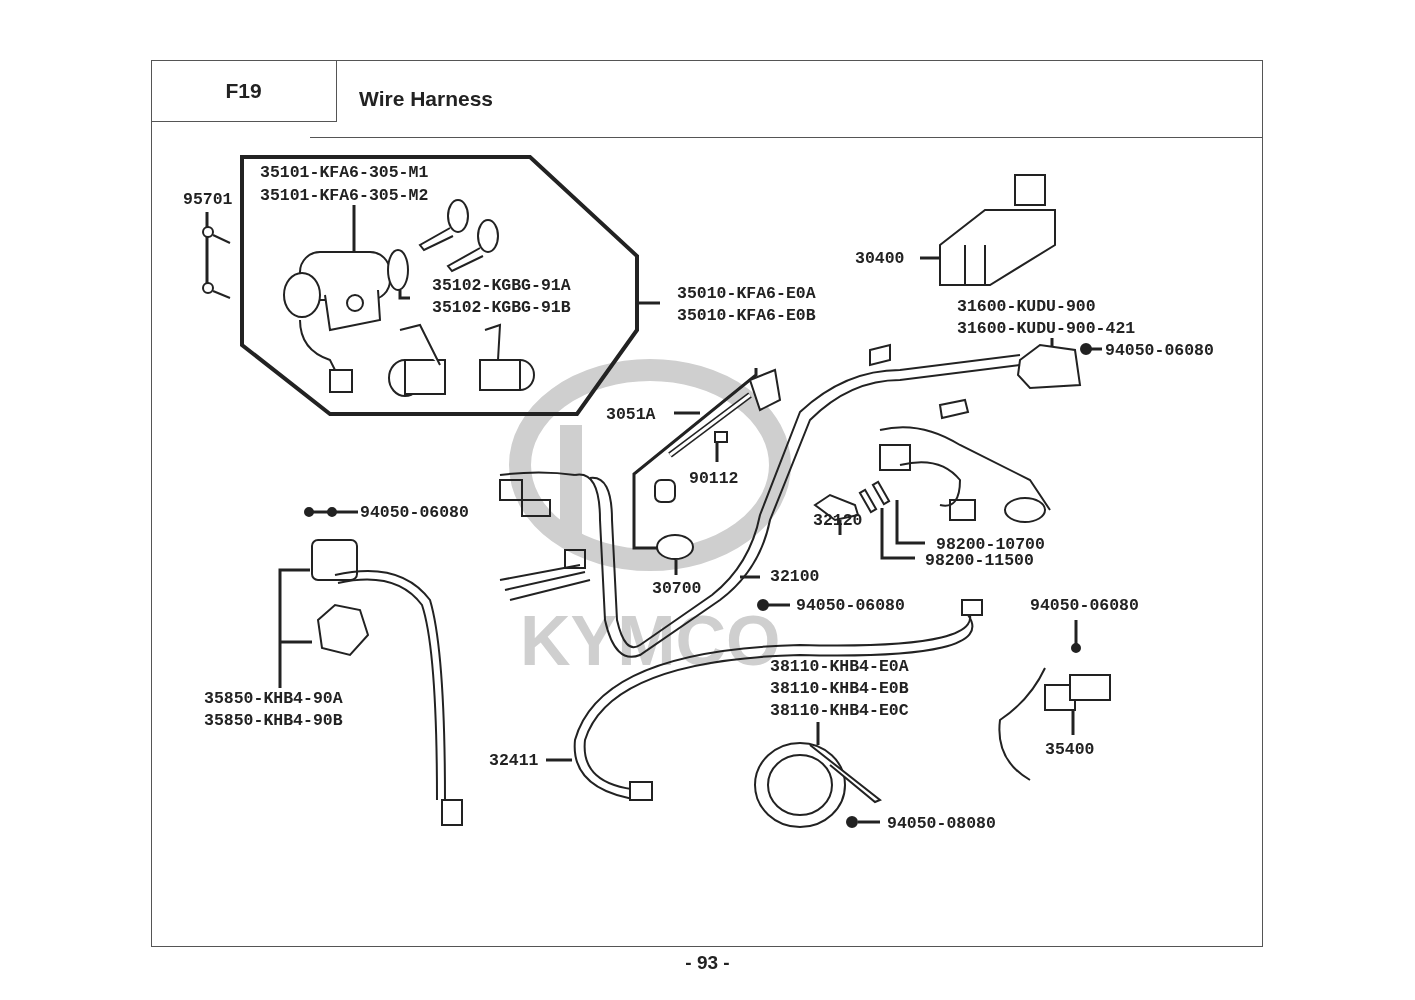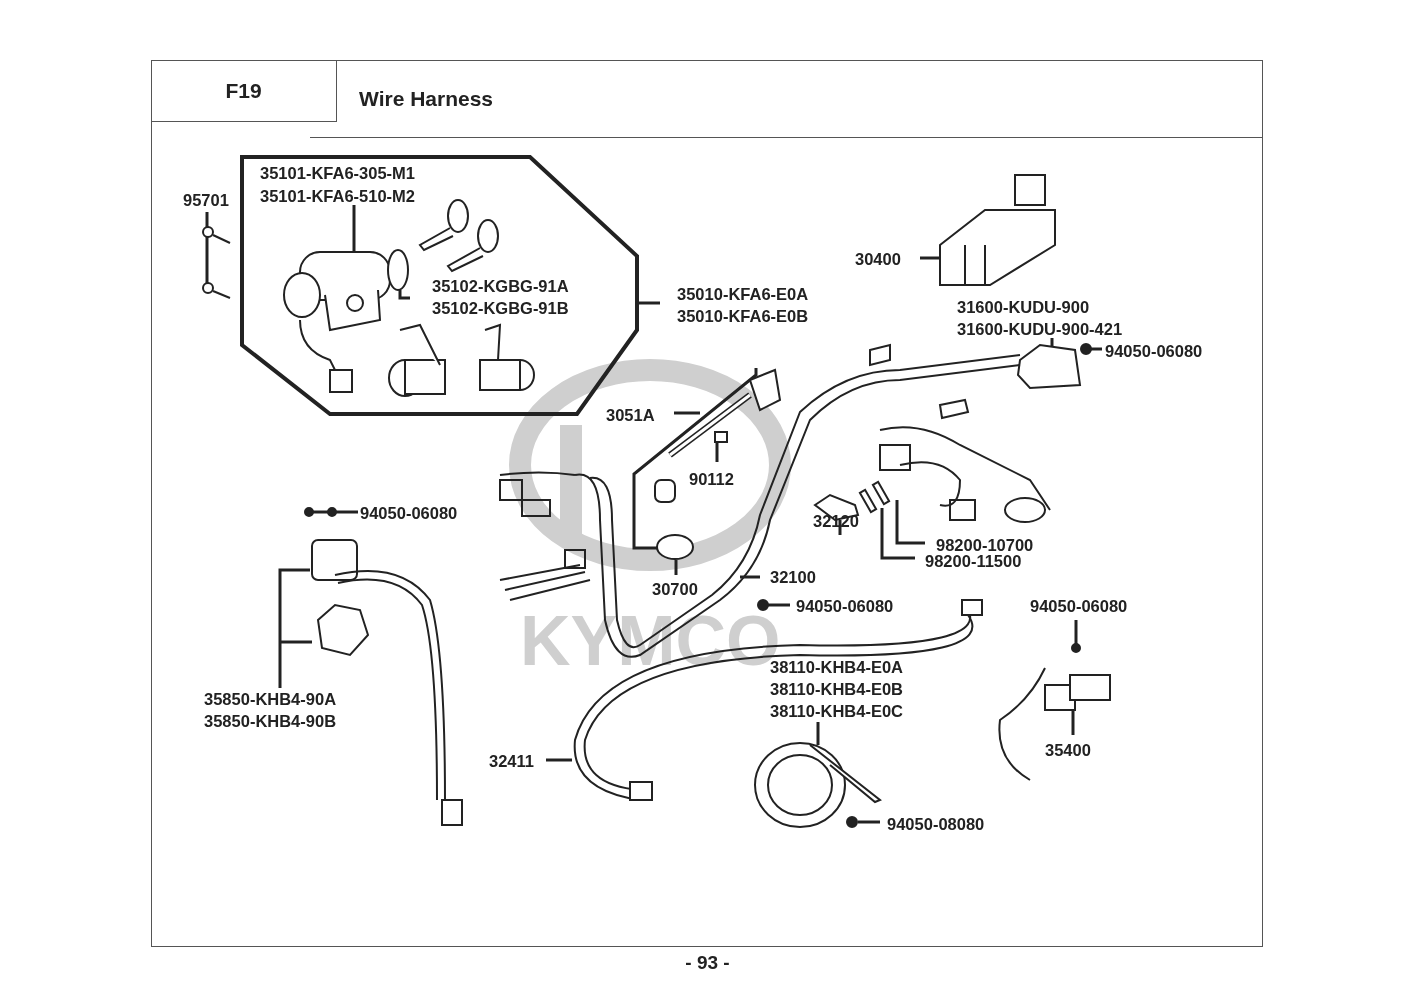--- a/index.html
+++ b/index.html
@@ -1,20 +1,20 @@
 <!DOCTYPE html>
 <html><head>
 <meta charset="utf-8">
 <style>
   html,body{margin:0;padding:0;background:#fff;}
   body{width:1415px;height:1000px;position:relative;overflow:hidden;font-family:"Liberation Sans",sans-serif;color:#222;}
   .frame{position:absolute;left:151px;top:60px;width:1112px;height:887px;border:1.5px solid #555;box-sizing:border-box;}
   .hdr-code{position:absolute;left:151px;top:60px;width:186px;height:62px;border-right:1.5px solid #555;border-bottom:1.5px solid #555;box-sizing:border-box;display:flex;align-items:center;justify-content:center;font-weight:bold;font-size:21px;}
   .hdr-title{position:absolute;left:310px;top:60px;width:953px;height:78px;border-bottom:1.5px solid #555;box-sizing:border-box;display:flex;align-items:center;padding-left:49px;font-weight:bold;font-size:21px;}
-  .lbl{position:absolute;font-weight:bold;font-size:16.5px;line-height:20px;color:#222;white-space:nowrap;}
+  .lbl{position:absolute;font-weight:bold;font-size:16.5px;line-height:20px;color:#222;white-space:nowrap;font-family:Liberation Mono, monospace;}
   .page{position:absolute;left:0;width:1415px;top:952px;text-align:center;font-weight:bold;font-size:19px;}
   svg.art{position:absolute;left:0;top:0;}
 </style>
 </head>
 <body>
 
 <div class="frame"></div>
 <div class="hdr-code">F19</div>
 <div class="hdr-title">Wire Harness</div>
 
@@ -158,21 +158,21 @@
     <circle cx="1076" cy="648" r="4" fill="#222"></circle>
     <rect x="1045" y="685" width="30" height="25"></rect>
     <rect x="1070" y="675" width="40" height="25"></rect>
     <path d="M1045 668 Q1030 700 1000 720 Q995 760 1030 780" fill="none"></path>
     <line x1="1073" y1="710" x2="1073" y2="735" stroke-width="3"></line>
   </g>
 </svg>
 
 <div class="lbl" style="left:183px;top:190px;">95701</div>
 <div class="lbl" style="left:260px;top:163px;">35101-KFA6-305-M1</div>
-<div class="lbl" style="left:260px;top:186px;">35101-KFA6-510-M2</div>
+<div class="lbl" style="left:260px;top:186px;">35101-KFA6-305-M2</div>
 <div class="lbl" style="left:432px;top:276px;">35102-KGBG-91A</div>
 <div class="lbl" style="left:432px;top:298px;">35102-KGBG-91B</div>
 <div class="lbl" style="left:677px;top:284px;">35010-KFA6-E0A</div>
 <div class="lbl" style="left:677px;top:306px;">35010-KFA6-E0B</div>
 <div class="lbl" style="left:855px;top:249px;">30400</div>
 <div class="lbl" style="left:957px;top:297px;">31600-KUDU-900</div>
 <div class="lbl" style="left:957px;top:319px;">31600-KUDU-900-421</div>
 <div class="lbl" style="left:1105px;top:341px;">94050-06080</div>
 <div class="lbl" style="left:606px;top:405px;">3051A</div>
 <div class="lbl" style="left:689px;top:469px;">90112</div>

